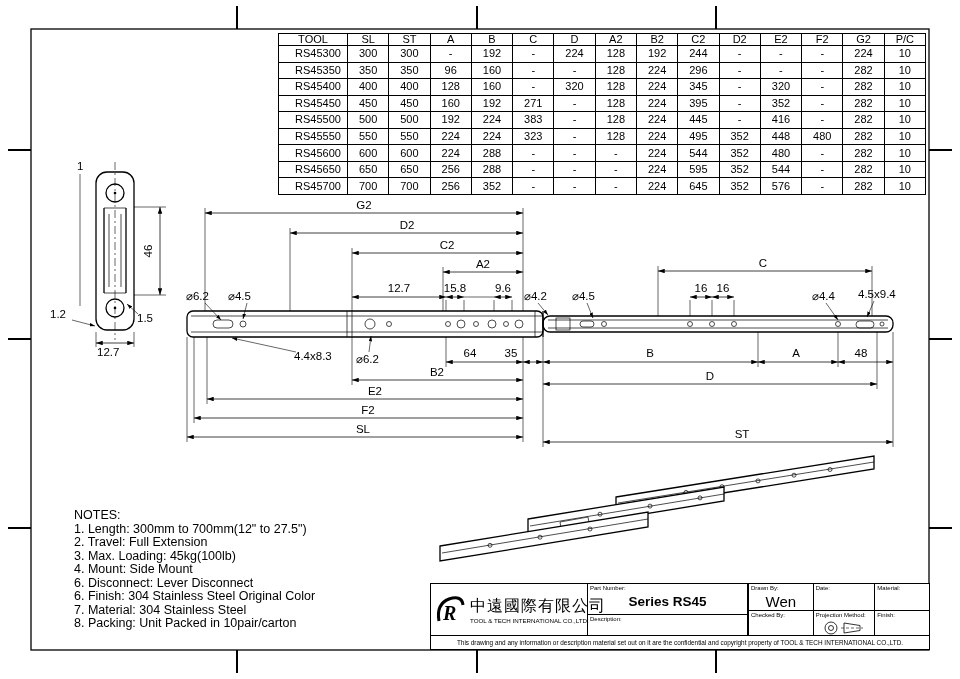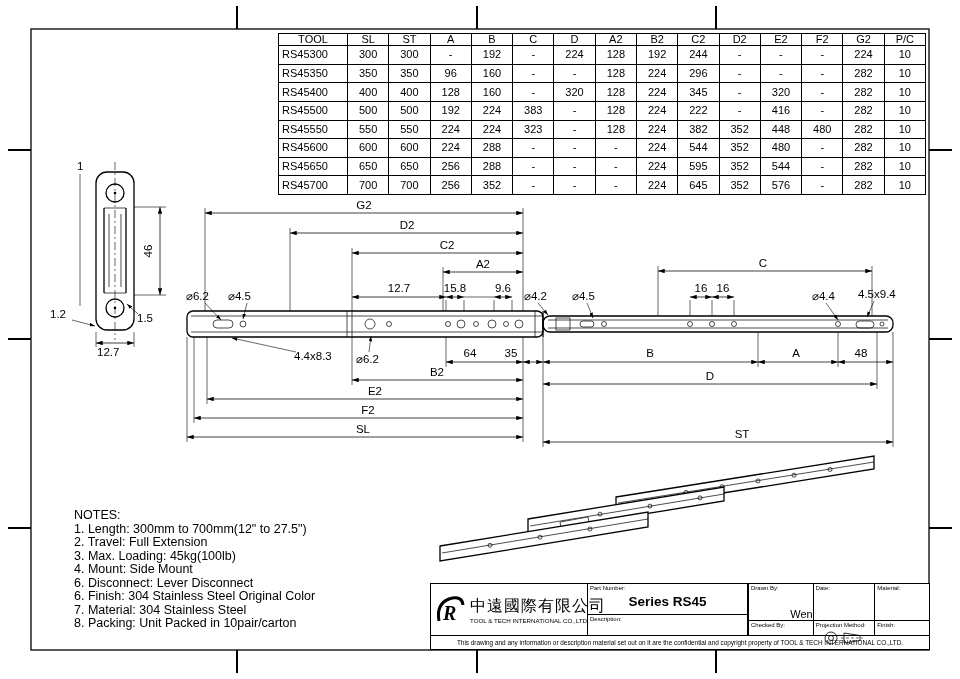--- a/index.html
+++ b/index.html
@@ -12,41 +12,41 @@
   .dim{stroke:#000;stroke-width:0.75;fill:none;}
   .ext{stroke:#000;stroke-width:0.6;fill:none;}
   .cl{stroke:#000;stroke-width:0.6;fill:none;stroke-dasharray:8 3 2 3;}
   .dimtext{font:11.5px "Liberation Sans",sans-serif;fill:#000;}
   .white{fill:#fff;}
   
   .spec-table{position:absolute;left:278px;top:33px;width:648px;height:162px;
     border-collapse:collapse;table-layout:fixed;font-size:11px;line-height:1;}
   .spec-table th,.spec-table td{border:1px solid #000;text-align:center;font-weight:normal;
     padding:0 1px;white-space:nowrap;overflow:hidden;}
-  .spec-table td.code-col{text-align:left;padding-left:3px;}
+  .spec-table td.code-col{text-align:left;padding-left:16px;}
   
   .notes{position:absolute;left:74px;top:509px;width:360px;font-size:12.5px;line-height:1.08;}
   
   .titleblock{position:absolute;left:430px;top:583px;width:500px;height:67px;
     border:1.5px solid #000;box-sizing:border-box;display:flex;flex-direction:column;background:#fff;}
   .tb-main{flex:1;display:flex;min-height:0;}
   .tb-company{width:157px;border-right:1px solid #000;box-sizing:border-box;display:flex;
     align-items:center;gap:4px;padding:2px 3px;}
   .cn{font-size:16px;font-weight:normal;letter-spacing:1px;white-space:nowrap;}
   .en{font-size:6.2px;white-space:nowrap;}
   .tb-mid{width:160px;border-right:1px solid #000;box-sizing:border-box;display:flex;flex-direction:column;}
   .tb-part{flex:1.5;border-bottom:1px solid #000;position:relative;display:flex;align-items:center;justify-content:center;}
   .tb-desc{flex:1;position:relative;}
   .lbl{font-size:6px;position:absolute;top:1px;left:2px;}
   .series{font-size:13.5px;font-weight:bold;margin-top:4px;}
   .tb-grid{flex:1;display:grid;grid-template-columns:65fr 62fr 55fr;grid-template-rows:1fr 1fr;}
   .tb-grid .cell{border-left:1px solid #000;border-bottom:1px solid #000;box-sizing:border-box;
     position:relative;}
   .tb-grid .cell:nth-child(4),.tb-grid .cell:nth-child(5),.tb-grid .cell:nth-child(6){border-bottom:none;}
-  .cellval{display:block;text-align:right;font-size:11px;margin-top:24px;}
+  .cellval{display:block;text-align:center;font-size:15px;margin-top:9px;}
   .proj-icon{position:absolute;left:8px;top:9px;}
   .tb-strip{height:13px;border-top:1px solid #000;display:flex;align-items:center;justify-content:center;
     font-size:6.4px;white-space:nowrap;}
 </style>
 </head>
 <body>
 
 <div id="canvas">
 
 <svg width="960" height="679" viewBox="0 0 960 679">
@@ -322,47 +322,64 @@
           <td>128</td>
           <td>224</td>
           <td>345</td>
           <td>-</td>
           <td>320</td>
           <td>-</td>
           <td>282</td>
           <td>10</td>
         </tr>
         <tr>
+          <td class="code-col">RS45450</td>
+          <td>450</td>
+          <td>450</td>
+          <td>160</td>
+          <td>192</td>
+          <td>271</td>
+          <td>-</td>
+          <td>128</td>
+          <td>224</td>
+          <td>395</td>
+          <td>-</td>
+          <td>352</td>
+          <td>-</td>
+          <td>282</td>
+          <td>10</td>
+        </tr>
+        <tr>
           <td class="code-col">RS45500</td>
           <td>500</td>
           <td>500</td>
           <td>192</td>
           <td>224</td>
           <td>383</td>
           <td>-</td>
           <td>128</td>
           <td>224</td>
-          <td>222</td>
+          <td>445</td>
           <td>-</td>
           <td>416</td>
           <td>-</td>
           <td>282</td>
           <td>10</td>
         </tr>
         <tr>
           <td class="code-col">RS45550</td>
           <td>550</td>
           <td>550</td>
           <td>224</td>
           <td>224</td>
           <td>323</td>
           <td>-</td>
           <td>128</td>
           <td>224</td>
-          <td>382</td>
+          <td>495</td>
           <td>352</td>
           <td>448</td>
           <td>480</td>
           <td>282</td>
           <td>10</td>
         </tr>
         <tr>
           <td class="code-col">RS45600</td>
           <td>600</td>
           <td>600</td>

